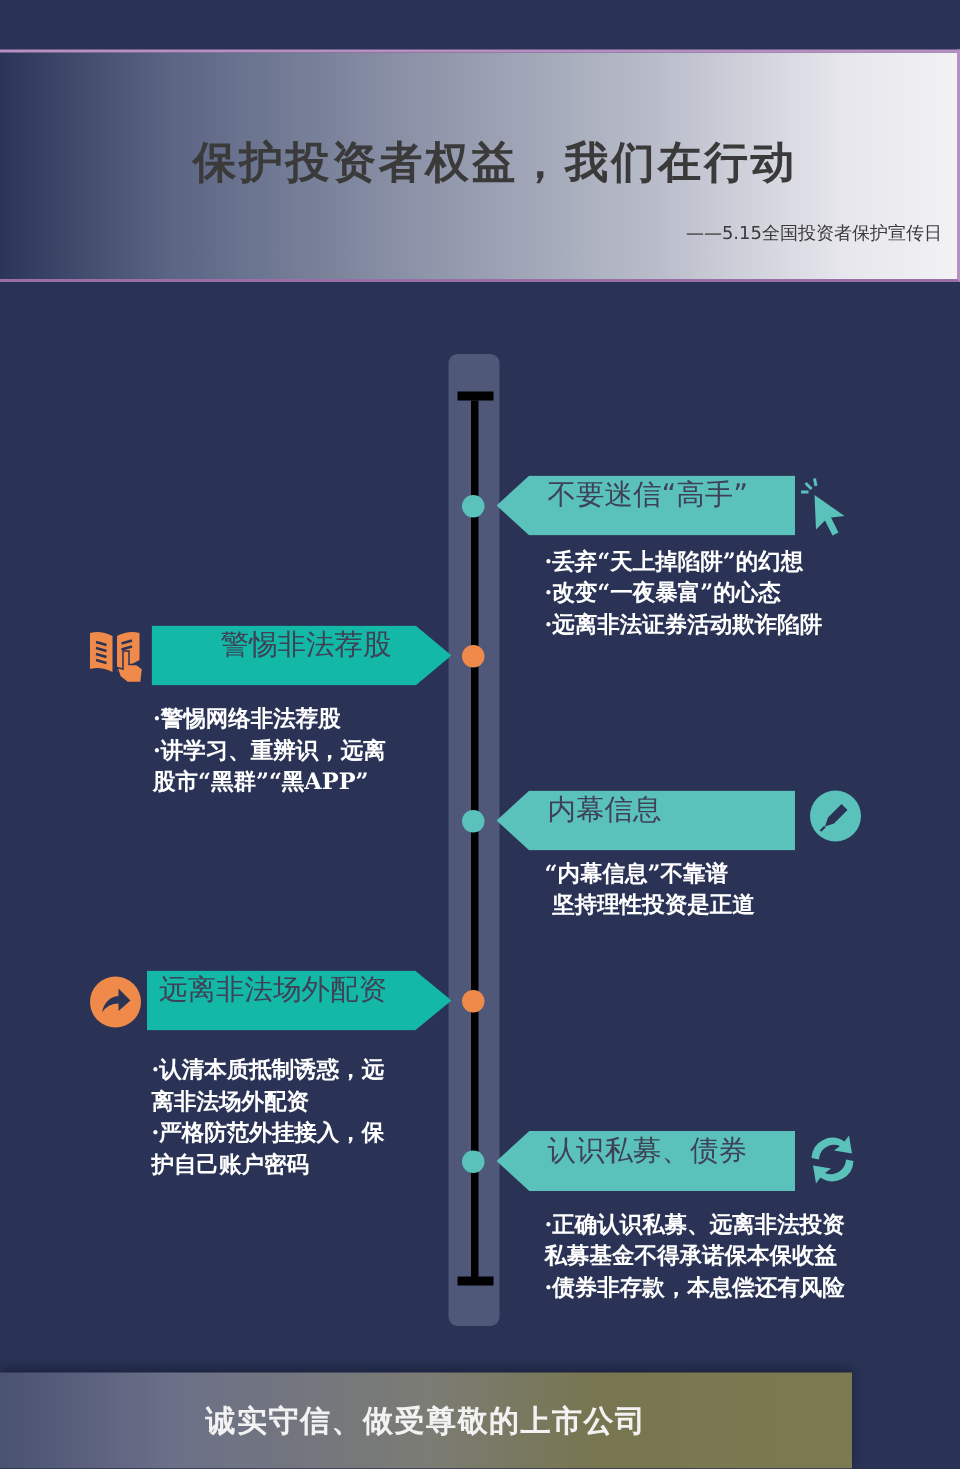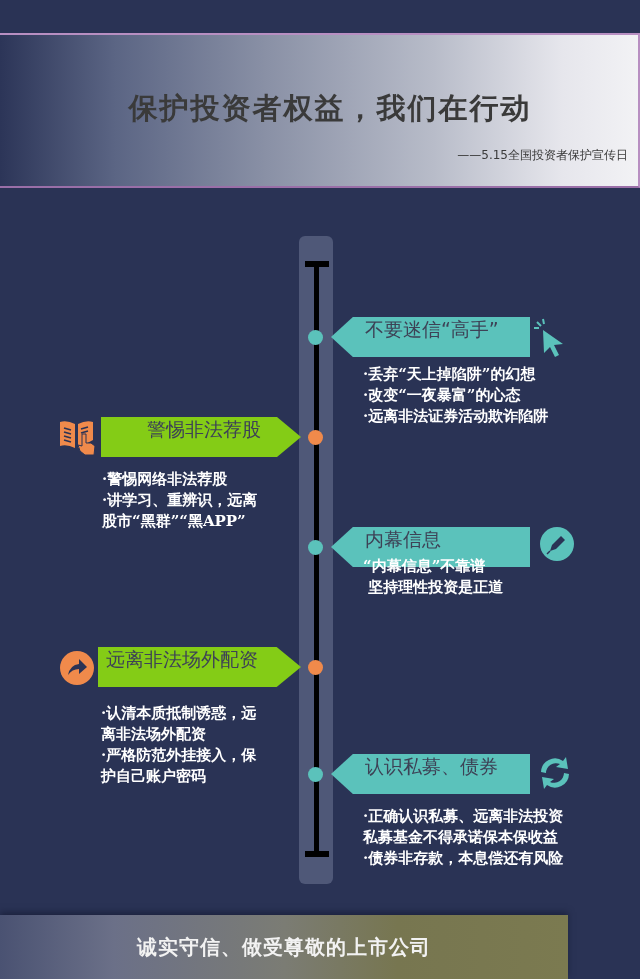--- a/index.html
+++ b/index.html
@@ -42,21 +42,21 @@
   .cap { position:absolute; left:305px; width:24px; height:6px; background:#000; }
   .dot { position:absolute; width:15px; height:15px; border-radius:50%; }
   .dot.teal { background:#5bc2bb; }
   .dot.orange { background:#f08a4b; }
 
   .tag {
     position:absolute; height:40px; display:flex; align-items:flex-start;
     font-size:19px; color:#3d4256;
   }
   .tag.teal { background:#5bc2bb; clip-path:polygon(11% 0,100% 0,100% 100%,11% 100%,0 50%); }
-  .tag.orange { background:#84cc16; clip-path:polygon(0 0,88% 0,100% 50%,88% 100%,0 100%); }
+  .tag.orange { background:#14b8a6; clip-path:polygon(0 0,88% 0,100% 50%,88% 100%,0 100%); }
 
   .desc {
     position:absolute; color:#ffffff; font-size:15px; font-weight:bold; line-height:21px;
     font-family:"DejaVu Serif","Liberation Serif", serif;
   }
   .icon { position:absolute; }
   .footer {
     position:absolute; left:0; top:915px; width:568px; height:64px;
     background:linear-gradient(90deg,#4a5272 0%,#6b7088 20%,#7b7c74 50%,#777650 70%,#7b7a50 100%);
     box-shadow:0 -3px 6px rgba(20,25,50,0.6);
@@ -118,21 +118,21 @@
 
 <div class="dot teal" style="left:308px; top:540px;"></div>
 <div class="tag teal" style="left:331px; top:527px; width:199px; padding-left:34px;">
   <span>内幕信息</span>
 </div>
 <svg class="icon" style="left:539px; top:526px;" width="36" height="36" viewBox="0 0 36 36">
   <circle cx="18" cy="18" r="17" fill="#5bc2bb"></circle>
   <path d="M11 25 L13 19 L22 10 L26 14 L17 23 Z" fill="#2a3355"></path>
   <line x1="11" y1="25" x2="8" y2="28" stroke="#2a3355" stroke-width="1.5"></line>
 </svg>
-<div class="desc" style="left:363px; top:556px;">
+<div class="desc" style="left:363px; top:572px;">
   <div>“内幕信息”不靠谱</div>
   <div style="white-space:pre;"> 坚持理性投资是正道</div>
 </div>
 
 <div class="dot orange" style="left:308px; top:660px;"></div>
 <div class="tag orange" style="left:98px; top:647px; width:203px; padding-left:8px;">
   <span>远离非法场外配资</span>
 </div>
 <svg class="icon" style="left:59px; top:650px;" width="36" height="36" viewBox="0 0 36 36">
   <circle cx="18" cy="18" r="17" fill="#f08a4b"></circle>

